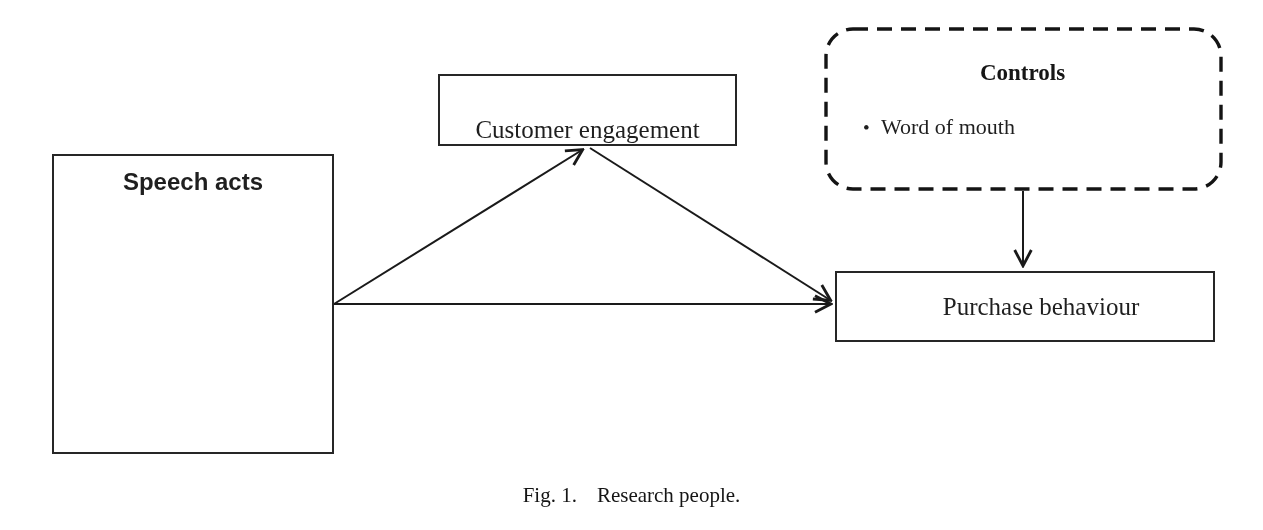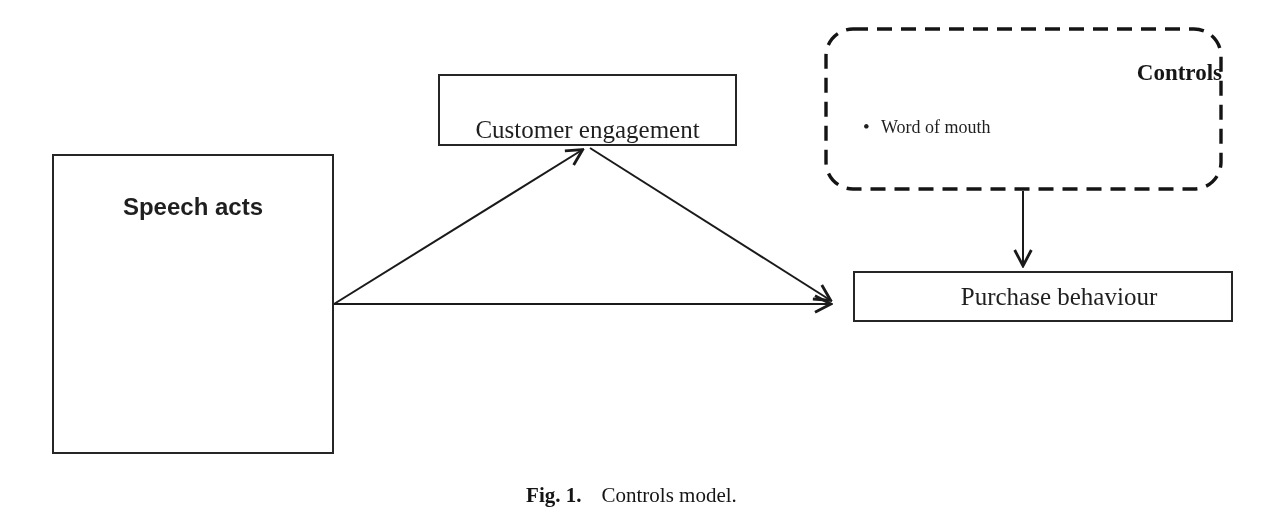--- a/index.html
+++ b/index.html
@@ -19,21 +19,21 @@
     pointer-events: none;
   }
   .node {
     position: absolute;
     box-sizing: border-box;
     background: #ffffff;
   }
   .solid-border { border: 2px solid #262626; }
 
   
-  .speech-box { left: 52px; top: 154px; width: 282px; height: 300px; padding-top: 37px; }
+  .speech-box { left: 52px; top: 154px; width: 282px; height: 300px; padding-top: 12px; }
   .speech-title {
     font-family: "Liberation Sans", sans-serif;
     font-weight: 700;
     font-size: 24px;
     text-align: center;
     color: #1f1f1f;
   }
   .bullet-list { margin: 0; padding: 0; list-style: none; }
   .speech-box .bullet-list { margin-top: 58px; padding-left: 36px; }
   .bullet-item {
@@ -51,45 +51,45 @@
 
   
   .customer-box {
     left: 438px; top: 74px; width: 299px; height: 72px;
     display: flex; align-items: flex-end; justify-content: center;
   }
   .center-label { font-size: 25px; color: #1f1f1f; }
 
   
   .purchase-box {
-    left: 853px; top: 271px; width: 380px; height: 51px;
+    left: 835px; top: 271px; width: 380px; height: 71px;
     display: flex; align-items: center; justify-content: center; padding-left: 32px;
   }
 
   
   .controls-box { left: 823px; top: 28px; width: 399px; height: 162px; padding-top: 32px; background: transparent; }
   .controls-title {
     font-weight: 700;
     font-size: 23px;
-    text-align: right;
+    text-align: center;
     color: #161616;
   }
   .controls-box .bullet-list { margin-top: 19px; padding-left: 40px; }
-  .controls-box .bullet-item { line-height: 44px; font-size: 18px; }
+  .controls-box .bullet-item { line-height: 44px; font-size: 22px; }
 
   
   .caption {
     position: absolute;
     left: 0; top: 483px;
     width: 100%;
     text-align: center;
     font-size: 21px;
     color: #151515;
   }
-  .caption .fig-label { font-weight: 700; margin-right: 20px; }
+  .caption .fig-label { font-weight: 400; margin-right: 20px; }
 </style>
 </head>
 <body>
 
 <div class="canvas">
 
   <svg class="overlay" viewBox="0 0 1263 530" xmlns="http://www.w3.org/2000/svg">
     <defs>
       <marker id="openArrow" viewBox="0 0 12 12" refX="10.5" refY="6" markerWidth="10" markerHeight="10" orient="auto">
         <path d="M1.5,1 L11,6 L1.5,11" fill="none" stroke="#1a1a1a" stroke-width="1.7"></path>
@@ -120,16 +120,16 @@
     <ul class="bullet-list">
       <li class="bullet-item"><span>Word of mouth</span></li>
     </ul>
   </div>
 
   <div class="node solid-border purchase-box">
     <span class="center-label">Purchase behaviour</span>
   </div>
 
   <div class="caption">
-    <span class="fig-label">Fig. 1.</span><span>Controls model.</span>
+    <span class="fig-label">Fig. 1.</span><span>Research people.</span>
   </div>
 
 </div>
 
 </body></html>

